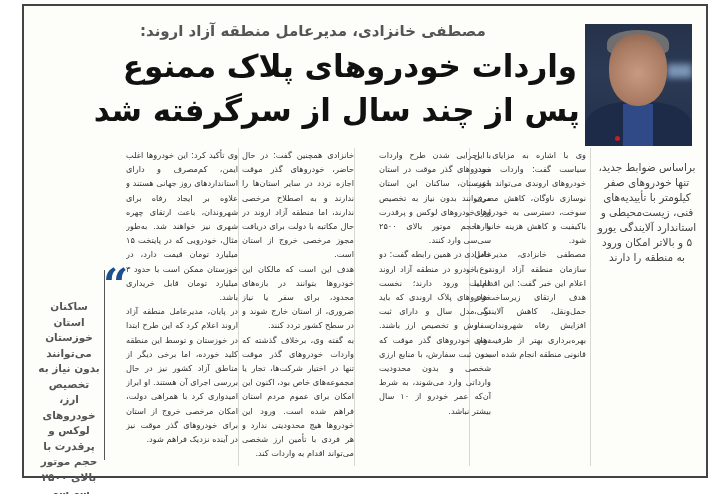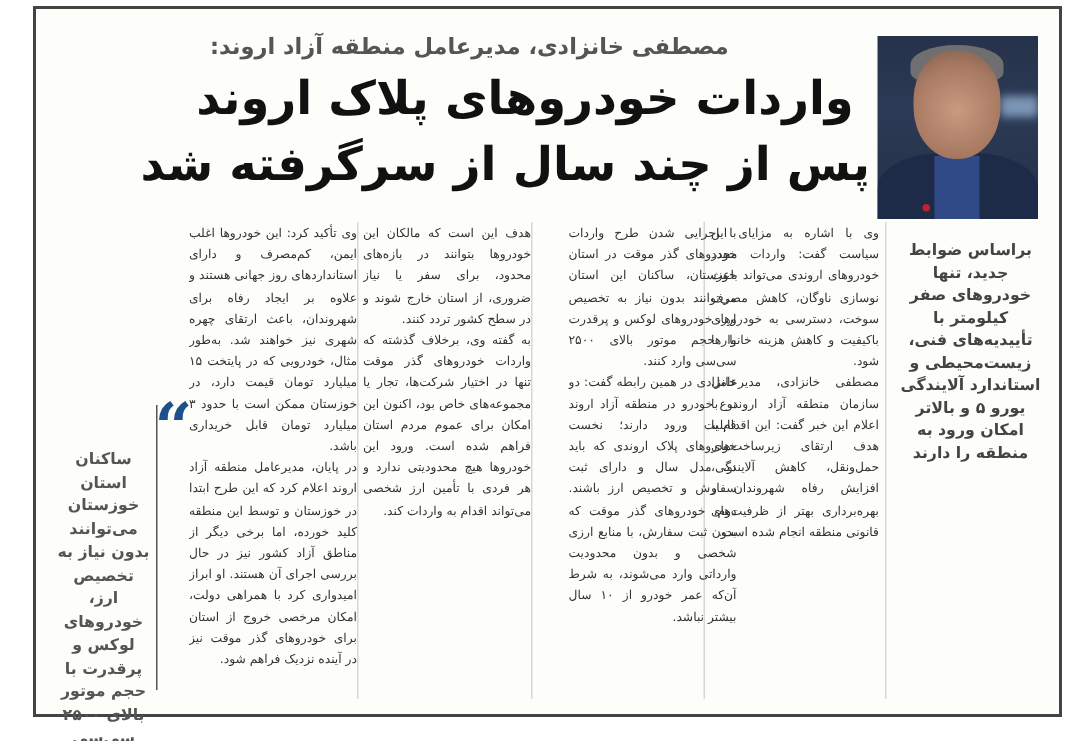--- a/index.html
+++ b/index.html
@@ -28,21 +28,21 @@
       position: absolute; left: 24px; top: 10px; width: 58px; height: 72px; border-radius: 45% 45% 48% 48%;
       background: radial-gradient(circle at 50% 55%, #c89a80 0%, #a87a62 60%, #7d5a48 100%);
     }
     .photo .hair { position: absolute; left: 22px; top: 6px; width: 62px; height: 26px; border-radius: 50% 50% 30% 30%; background: #6f6f72; }
     .photo .body { position: absolute; left: 0; top: 78px; width: 107px; height: 60px; border-radius: 40% 40% 0 0; background: #1d2a48; }
     .photo .shirt { position: absolute; left: 38px; top: 80px; width: 30px; height: 44px; background: #2f4a86; }
     .photo .mic { position: absolute; left: 30px; top: 112px; width: 5px; height: 5px; border-radius: 50%; background: #c0222a; }
     .photo .light { position: absolute; left: 82px; top: 40px; width: 25px; height: 14px; background: #7c96b7; filter: blur(3px); }
     .sidebar-note {
       position: absolute; left: 597px; top: 160px; width: 100px;
-      direction: rtl; text-align: center; font-size: 10.5px; line-height: 15px; font-weight: bold; color: #444;
+      direction: rtl; text-align: center; font-size: 10.5px; line-height: 15px; font-weight: normal; color: #444;
     }
     .vrule { position: absolute; top: 148px; width: 1px; height: 318px; background: #d8d8d2; }
     .col {
       position: absolute; top: 148px; width: 112px; height: 320px;
       direction: rtl; text-align: justify; font-size: 8.2px; line-height: 14.2px; color: #333; overflow: hidden;
     }
     .col p { margin: 0 0 0 0; }
     .quote-mark {
       position: absolute; left: 103px; top: 264px; width: 36px; height: 30px;
       color: #1d4f8c; font-size: 44px; font-weight: bold; line-height: 44px; font-family: "DejaVu Serif", serif;
@@ -54,21 +54,21 @@
     }
   </style>
 </head>
 <body>
 
 <div class="page-frame"></div>
 
 <div class="kicker">مصطفی خانزادی، مدیرعامل منطقه آزاد اروند:</div>
 
 <div class="headline">
-  <div>واردات خودروهای پلاک اروند</div>
+  <div>واردات خودروهای پلاک ممنوع</div>
   <div>پس از چند سال از سرگرفته شد</div>
 </div>
 
 <div class="photo" title="portrait of Mostafa Khanzadi at microphone">
   <div class="light"></div>
   <div class="body"></div>
   <div class="shirt"></div>
   <div class="hair"></div>
   <div class="head"></div>
   <div class="mic"></div>
@@ -85,20 +85,21 @@
 <div class="vrule" style="left:469px;"></div>
 
 <div class="col" style="left:379px;">
   <p>با اجرایی شدن طرح واردات خودروهای گذر موقت در استان خوزستان، ساکنان این استان می‌توانند بدون نیاز به تخصیص ارز، خودروهای لوکس و پرقدرت با حجم موتور بالای ۲۵۰۰ سی‌سی وارد کنند.</p>
   <p>خانزادی در همین رابطه گفت: دو نوع خودرو در منطقه آزاد اروند قابلیت ورود دارند؛ نخست خودروهای پلاک اروندی که باید نو، مدل سال و دارای ثبت سفارش و تخصیص ارز باشند. دوم، خودروهای گذر موقت که بدون ثبت سفارش، با منابع ارزی شخصی و بدون محدودیت وارداتی وارد می‌شوند، به شرط آن‌که عمر خودرو از ۱۰ سال بیشتر نباشد.</p>
 
 </div>
 <div class="vrule" style="left:354px;"></div>
 
 <div class="col" style="left:242px;">
+  <p>خانزادی همچنین گفت: در حال حاضر، خودروهای گذر موقت اجازه تردد در سایر استان‌ها را ندارند و به اصطلاح مرخصی ندارند، اما منطقه آزاد اروند در حال مکاتبه با دولت برای دریافت مجوز مرخصی خروج از استان است.</p>
   <p>هدف این است که مالکان این خودروها بتوانند در بازه‌های محدود، برای سفر یا نیاز ضروری، از استان خارج شوند و در سطح کشور تردد کنند.</p>
   <p>به گفته وی، برخلاف گذشته که واردات خودروهای گذر موقت تنها در اختیار شرکت‌ها، تجار یا مجموعه‌های خاص بود، اکنون این امکان برای عموم مردم استان فراهم شده است. ورود این خودروها هیچ محدودیتی ندارد و هر فردی با تأمین ارز شخصی می‌تواند اقدام به واردات کند.</p>
 
 </div>
 <div class="vrule" style="left:238px;"></div>
 
 <div class="col" style="left:126px;">
   <p>وی تأکید کرد: این خودروها اغلب ایمن، کم‌مصرف و دارای استانداردهای روز جهانی هستند و علاوه بر ایجاد رفاه برای شهروندان، باعث ارتقای چهره شهری نیز خواهند شد. به‌طور مثال، خودرویی که در پایتخت ۱۵ میلیارد تومان قیمت دارد، در خوزستان ممکن است با حدود ۳ میلیارد تومان قابل خریداری باشد.</p>
   <p>در پایان، مدیرعامل منطقه آزاد اروند اعلام کرد که این طرح ابتدا در خوزستان و توسط این منطقه کلید خورده، اما برخی دیگر از مناطق آزاد کشور نیز در حال بررسی اجرای آن هستند. او ابراز امیدواری کرد با همراهی دولت، امکان مرخصی خروج از استان برای خودروهای گذر موقت نیز در آینده نزدیک فراهم شود.</p>
 </div>

